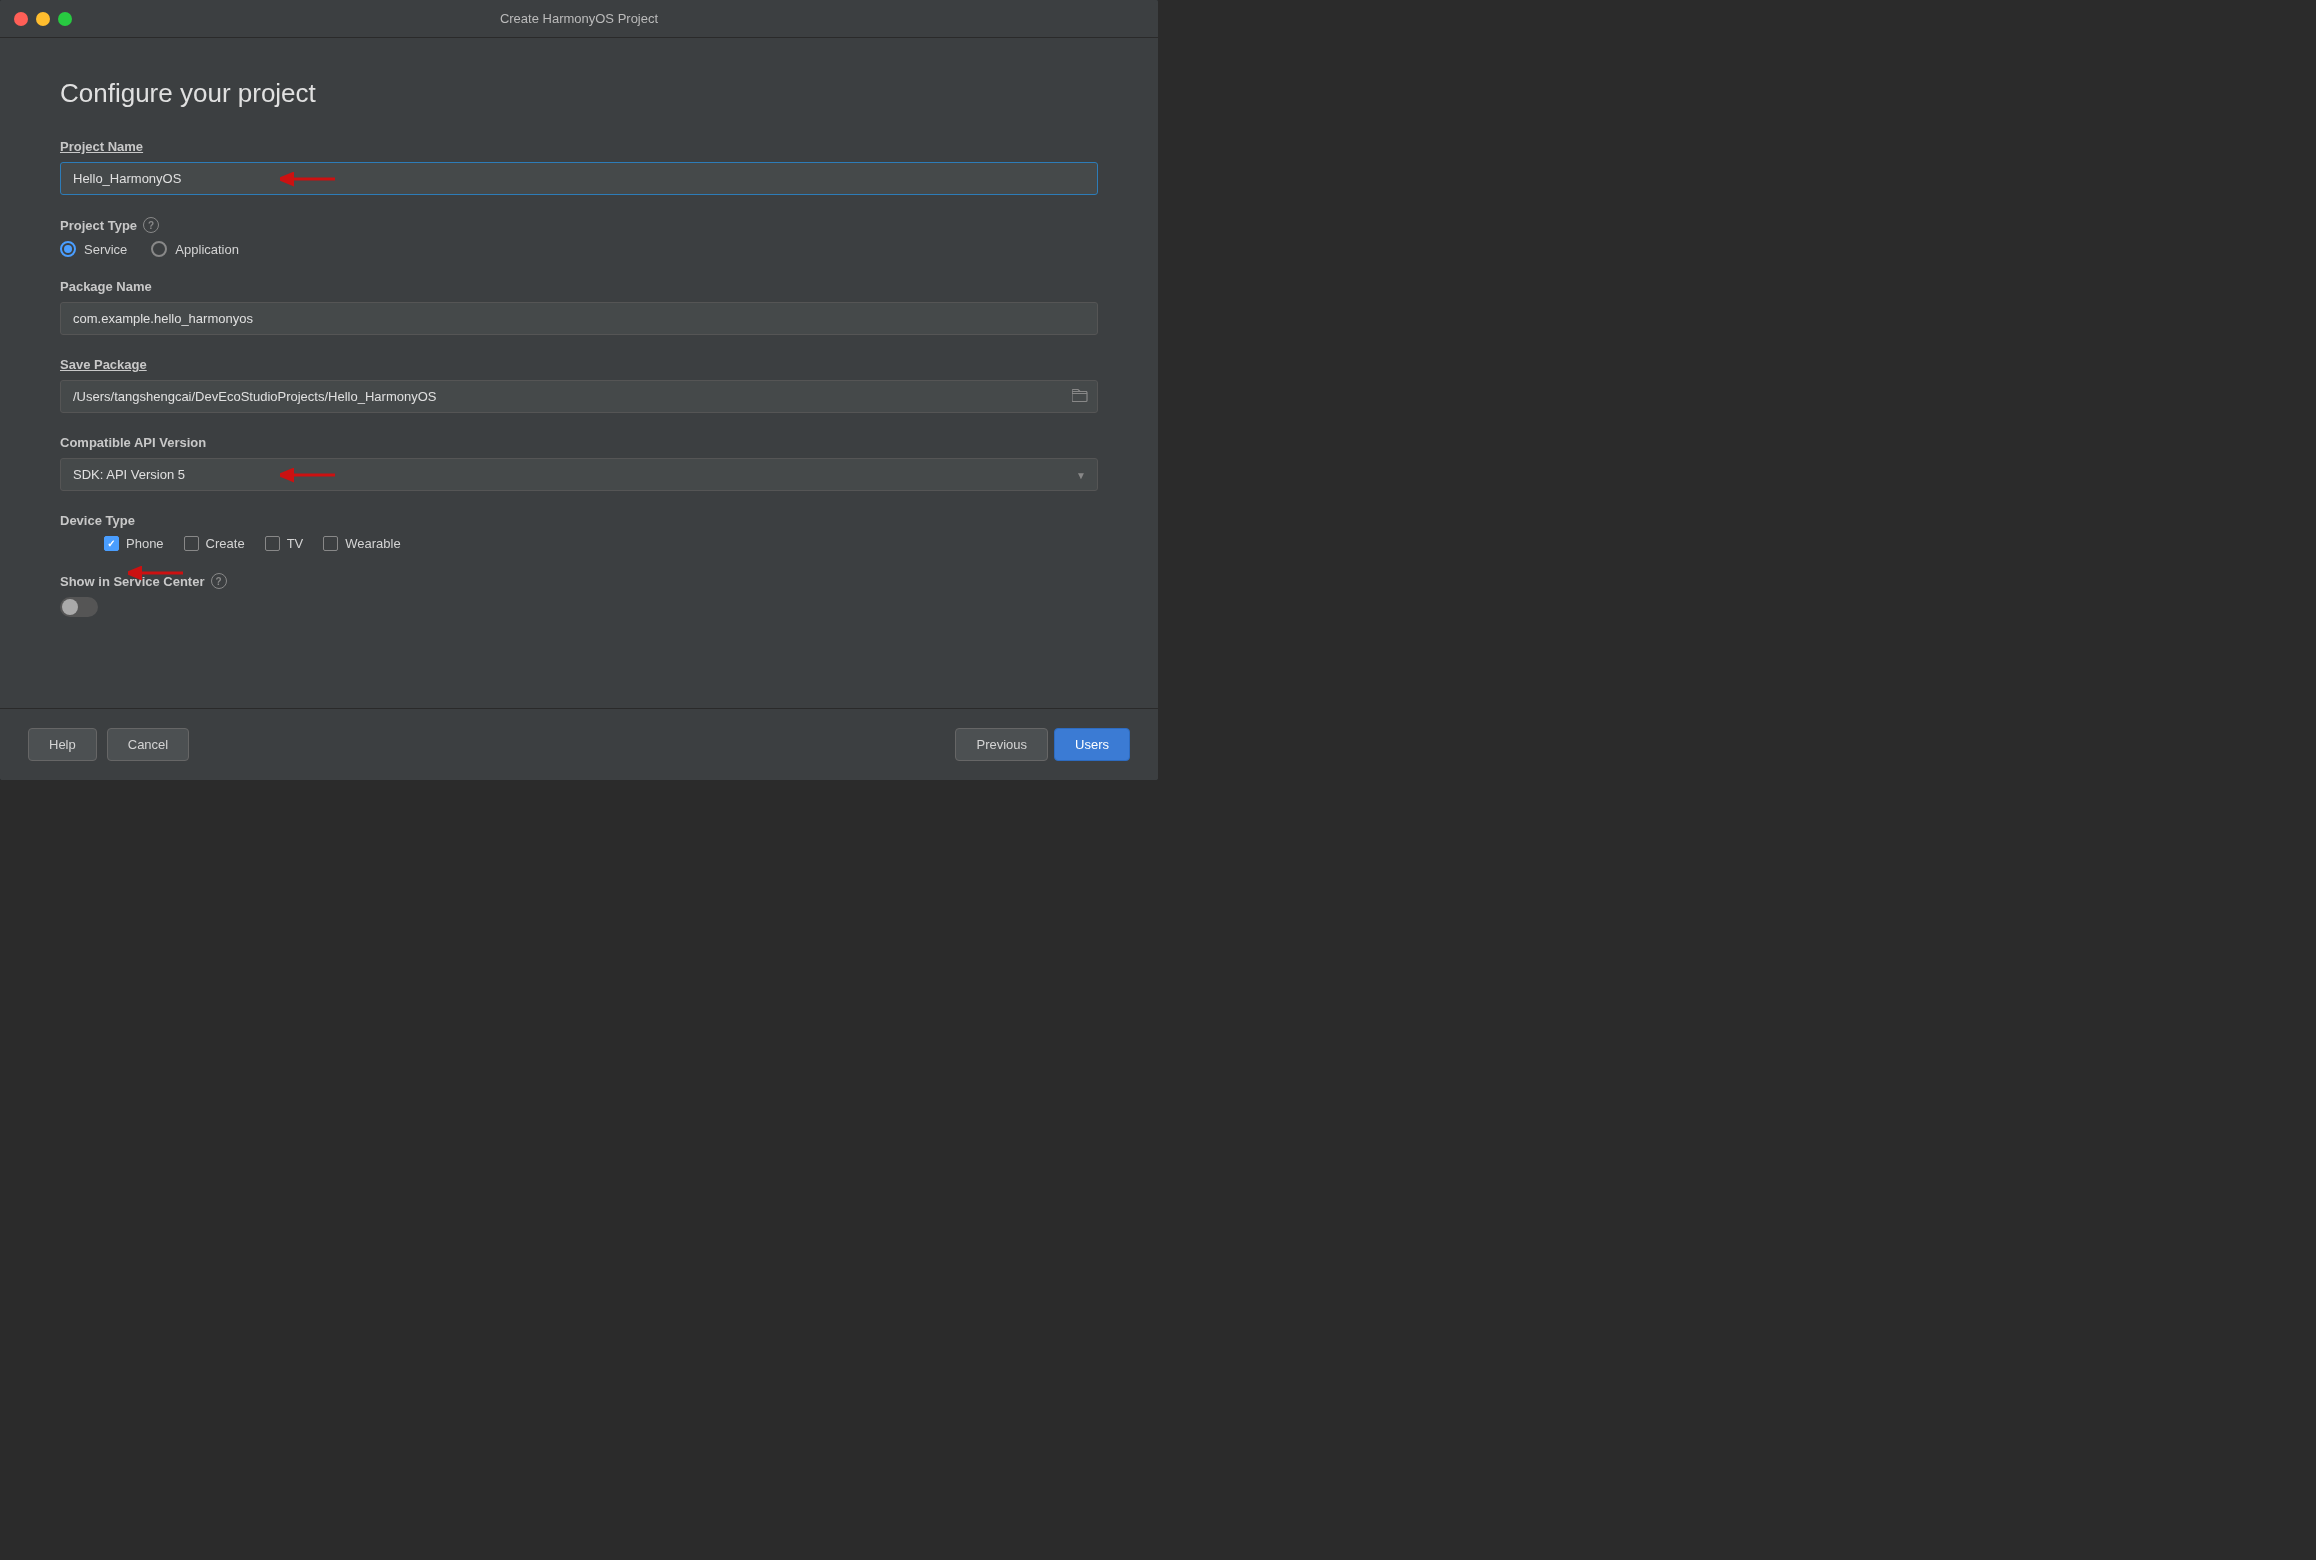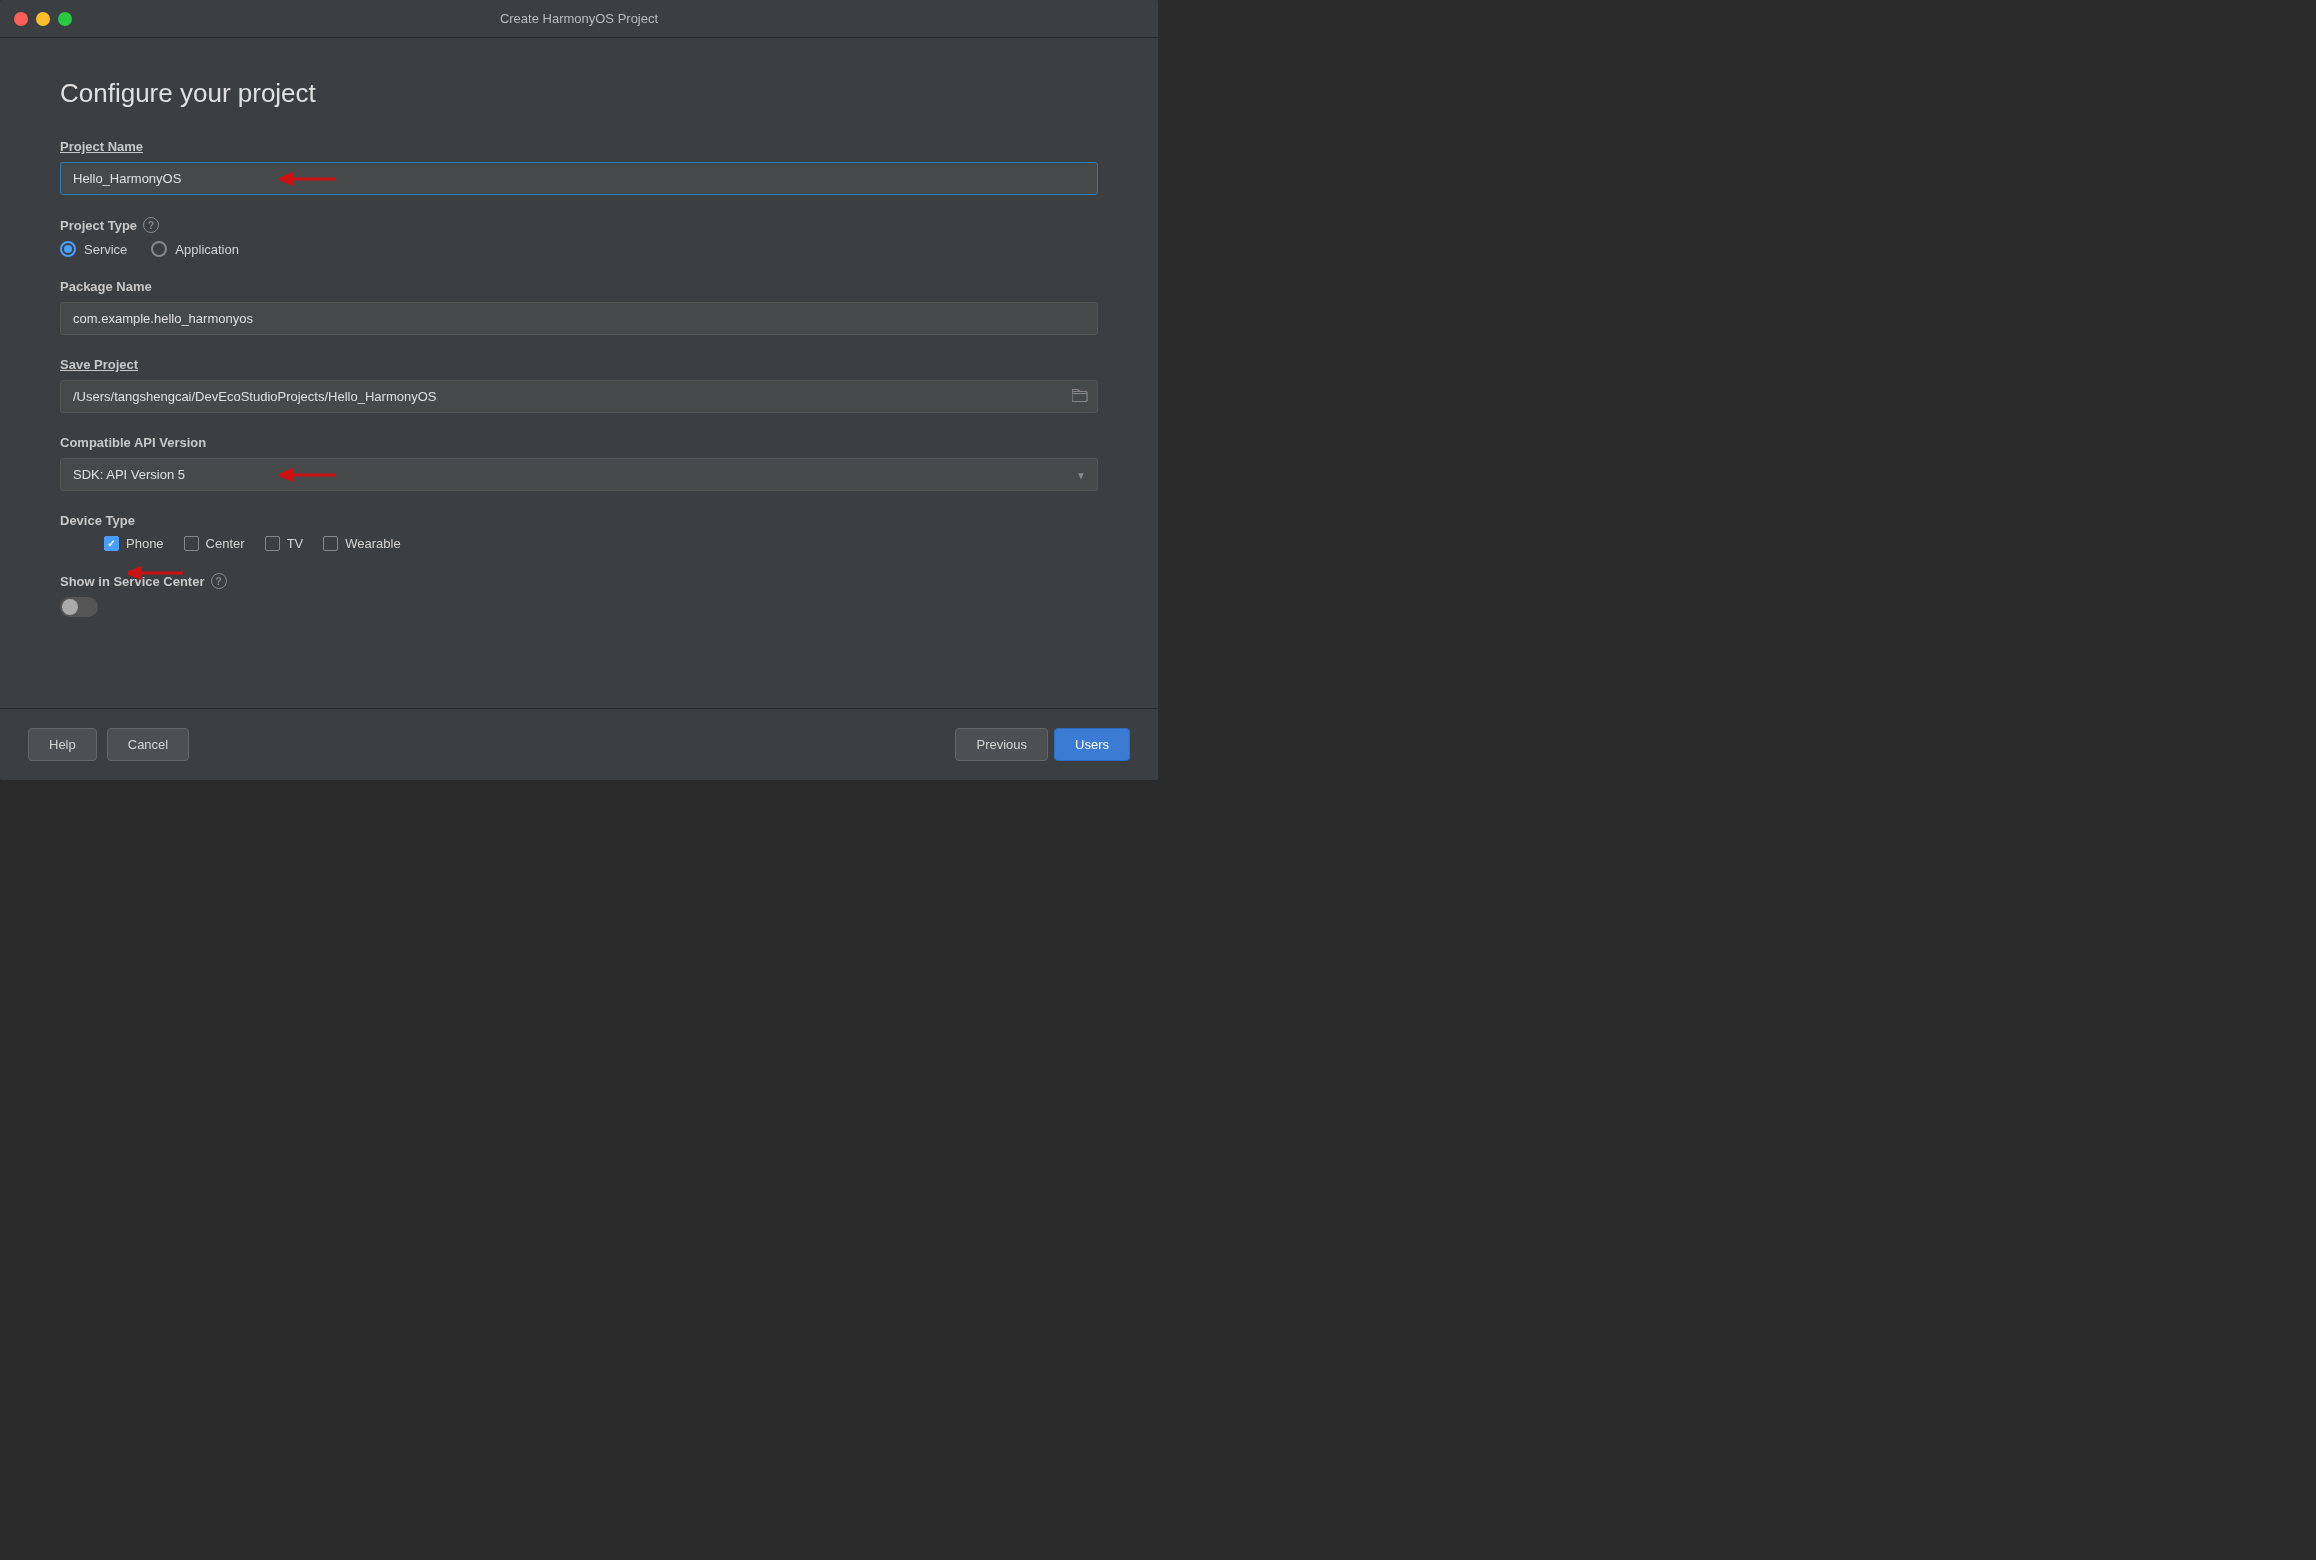--- a/index.html
+++ b/index.html
@@ -375,21 +375,21 @@
         </label>
       </div>
     </div>
 
     <div class="form-section">
       <div class="field-label">Package Name</div>
       <input type="text" class="text-input no-focus" value="com.example.hello_harmonyos" style="">
     </div>
 
     <div class="form-section">
-      <div class="field-label underline">Save Project</div>
+      <div class="field-label underline">Save Package</div>
       <div class="text-input-with-icon">
         <input type="text" value="/Users/tangshengcai/DevEcoStudioProjects/Hello_HarmonyOS" style="">
         <span class="folder-icon">
           <svg width="16" height="14" viewBox="0 0 16 14" fill="none">
             <rect x="0" y="3" width="15" height="10" rx="1" stroke="#888" stroke-width="1.2" fill="none"></rect>
             <path d="M0 5h15" stroke="#888" stroke-width="1.2"></path>
             <path d="M0 4V2a1 1 0 011-1h5l2 2h7" stroke="#888" stroke-width="1.2" fill="none"></path>
           </svg>
         </span>
       </div>
@@ -421,21 +421,21 @@
     <div class="form-section">
       <div class="field-label">Device Type</div>
       <div style="position:relative; display:flex; align-items:center;">
         <div class="checkbox-group">
           <label class="checkbox-option">
             <div class="checkbox-box checked"></div>
             <span class="checkbox-label">Phone</span>
           </label>
           <label class="checkbox-option">
             <div class="checkbox-box"></div>
-            <span class="checkbox-label">Center</span>
+            <span class="checkbox-label">Create</span>
           </label>
           <label class="checkbox-option">
             <div class="checkbox-box"></div>
             <span class="checkbox-label">TV</span>
           </label>
           <label class="checkbox-option">
             <div class="checkbox-box"></div>
             <span class="checkbox-label">Wearable</span>
           </label>
         </div>

